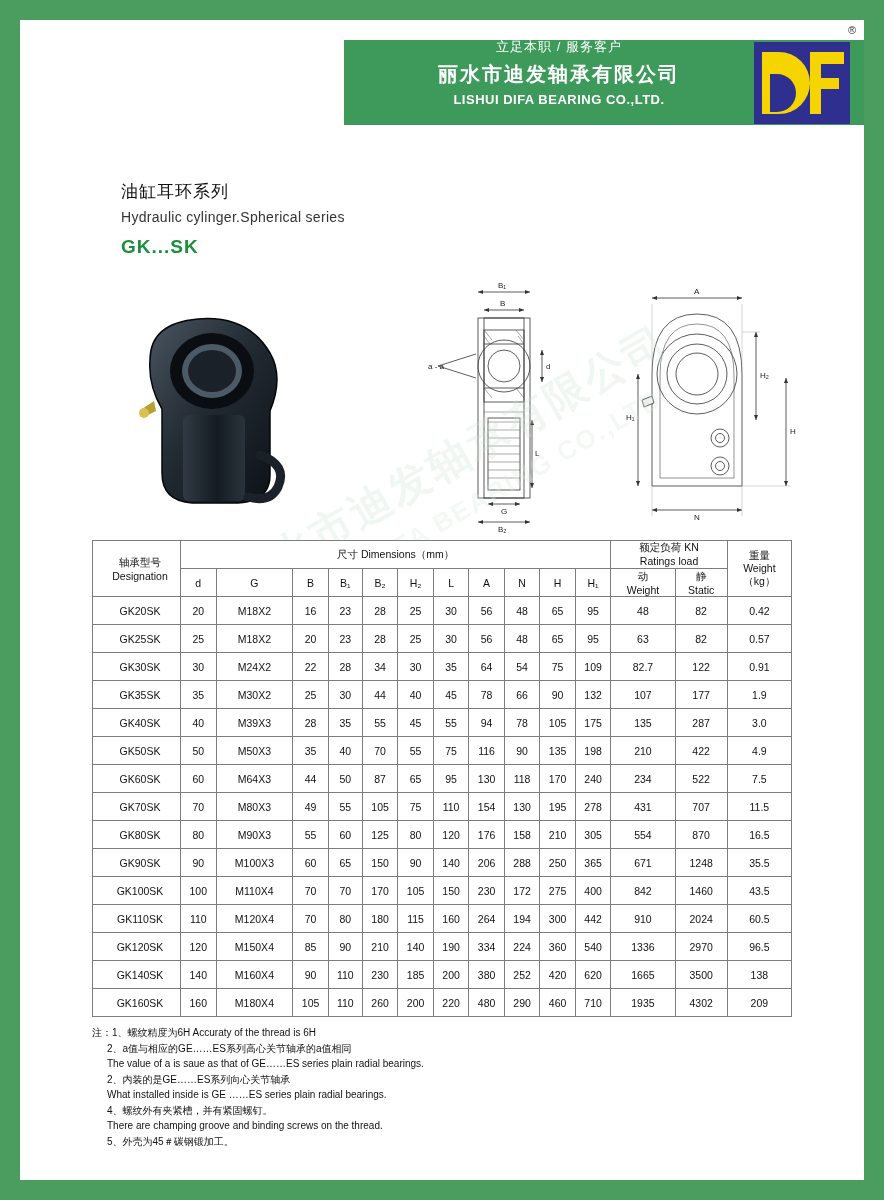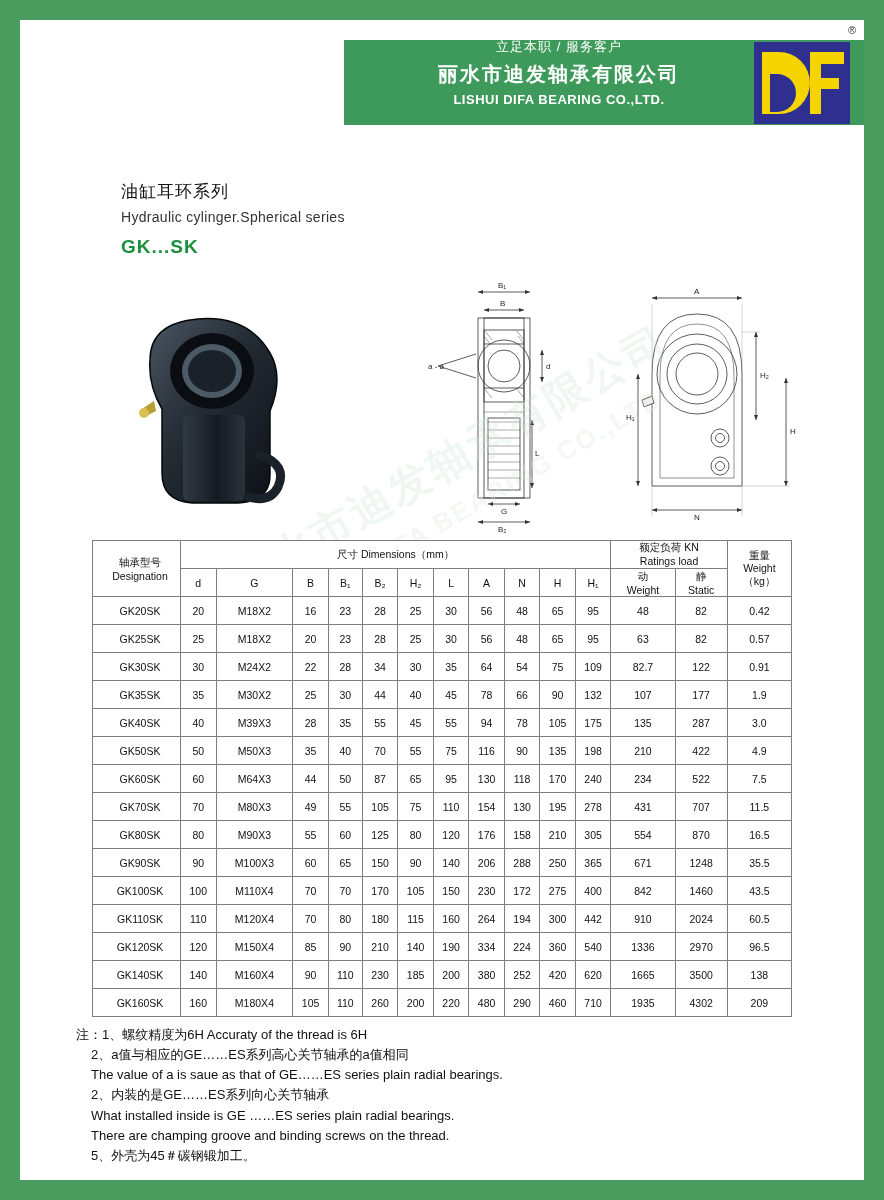--- a/index.html
+++ b/index.html
@@ -122,22 +122,22 @@
   table.spec th { font-weight:normal; font-size:10.5px; }
   .desig-col { width:80px; text-align:left; padding-left:7px !important;margin-top:48px; }
   .hdr-dim { font-size:11px; }
   .hdr-ratings { font-size:10px; line-height:1.25; }
   .hdr-weight { font-size:10px; line-height:1.25; }
   .sub-b { font-weight:bold; }
   td.model { text-align:left; padding-left:7px !important; }
 
   
   .notes {
-    position:absolute; left:56px; top:1005px; width:700px;
-    font-size:13px; color:#111; line-height:1.55;
+    position:absolute; left:72px; top:1005px; width:700px;
+    font-size:10px; color:#111; line-height:1.55;
   }
   .notes .ln { white-space:nowrap; }
   .notes .ind { padding-left:15px; }
 </style>
 </head>
 <body>
 
 <div class="page">
   <div class="frame-top"></div>
   <div class="frame-bottom"></div>
@@ -621,18 +621,19 @@
           </tr>
         </tbody>
     </table>
 
     <div class="notes">
       <div class="ln"><span>注：</span><span>1、螺纹精度为6H     Accuraty of the thread is 6H</span></div>
       <div class="ln ind">2、a值与相应的GE……ES系列高心关节轴承的a值相同</div>
       <div class="ln ind">The value of a is saue as that of GE……ES series plain radial bearings.</div>
       <div class="ln ind">2、内装的是GE……ES系列向心关节轴承</div>
       <div class="ln ind">What installed inside is GE ……ES series plain radial bearings.</div>
+      <div class="ln ind">4、螺纹外有夹紧槽，并有紧固螺钉。</div>
       <div class="ln ind">There are champing groove and binding screws on the thread.</div>
       <div class="ln ind">5、外壳为45＃碳钢锻加工。</div>
     </div>
 
   </div>
 </div>
 
 </body></html>

